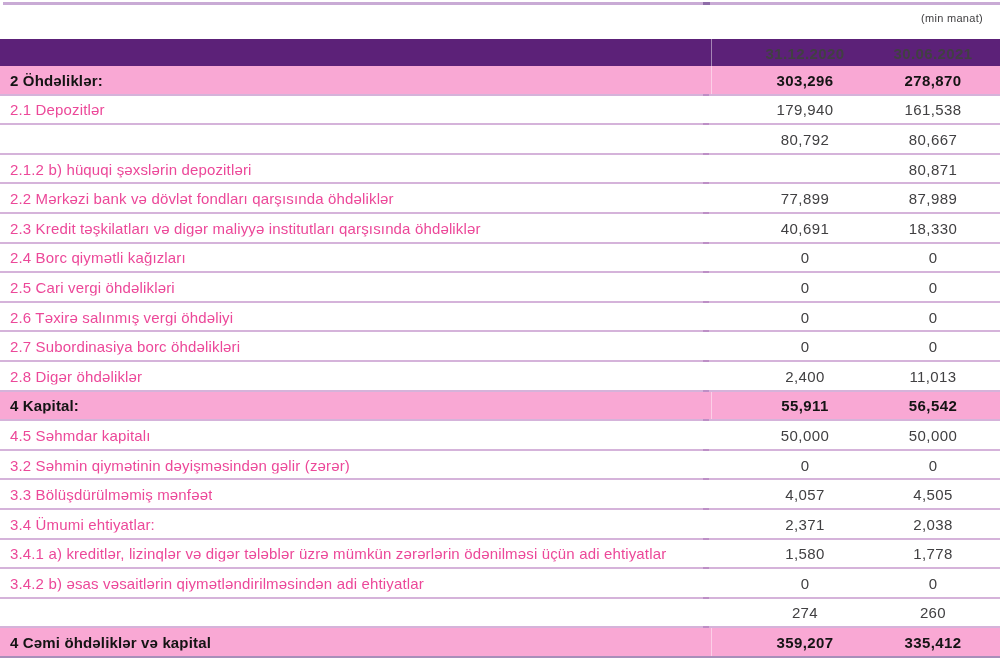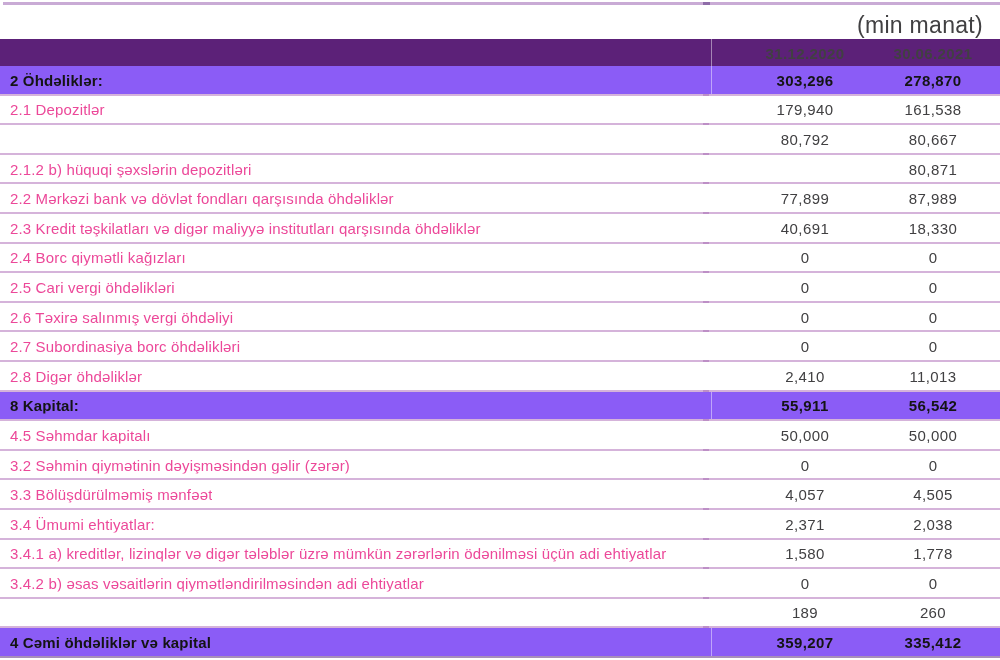--- a/index.html
+++ b/index.html
@@ -4,21 +4,21 @@
 <style>
   html, body { margin:0; padding:0; }
   body { width:1000px; height:660px; background:#ffffff; }
   .page {
     position:relative; width:1000px; height:660px; background:#ffffff; overflow:hidden;
     font-family:"Liberation Sans","DejaVu Sans",sans-serif;
   }
   .top-bar { position:absolute; top:2px; left:3px; right:0; height:3px; background:#c9abd5; }
   .top-bar-tick { position:absolute; left:700px; top:0; width:7px; height:100%; background:#8e6ca8; }
   .unit-note {
-    position:absolute; top:12px; right:17px; font-size:23px; color:#414042; letter-spacing:0.3px;
+    position:absolute; top:12px; right:17px; font-size:11px; color:#414042; letter-spacing:0.3px;
   }
   .table {
     position:absolute; top:39px; left:0; right:0; bottom:2px;
     display:flex; flex-direction:column; border-bottom:2px solid #a88fba;
   }
   .header-row { flex:0 0 27px; background:#5c2178; position:relative; }
   .header-row::before, .row.section::before {
     content:""; position:absolute; left:711px; top:0; bottom:0; width:1px;
     background:rgba(255,255,255,0.45);
   }
@@ -33,21 +33,21 @@
     position:absolute; left:10px; top:50%; transform:translateY(-50%);
     font-size:15px; color:#ec4899; white-space:nowrap; max-width:700px; overflow:hidden;
     letter-spacing:0.15px;
   }
   .v1, .v2 {
     position:absolute; top:50%; transform:translateY(-50%);
     font-size:15px; color:#414042; text-align:center; white-space:nowrap; letter-spacing:0.4px;
   }
   .v1 { left:715px; width:180px; }
   .v2 { left:853px; width:160px; }
-  .row.section { background:#8b5cf6; }
+  .row.section { background:#f9a8d4; }
   .row.section .label, .row.section .v1, .row.section .v2 {
     font-weight:bold; color:#141414;
   }
 </style>
 </head>
 <body>
 
 <div class="page">
   <div class="top-bar">
     <div class="top-bar-tick"></div>
@@ -103,25 +103,25 @@
     <span class="v1">0</span>
     <span class="v2">0</span>
   </div>
         <div class="row">
     <span class="label">2.7 Subordinasiya borc öhdəlikləri</span>
     <span class="v1">0</span>
     <span class="v2">0</span>
   </div>
         <div class="row">
     <span class="label">2.8 Digər öhdəliklər</span>
-    <span class="v1">2,410</span>
+    <span class="v1">2,400</span>
     <span class="v2">11,013</span>
   </div>
         <div class="row section">
-    <span class="label">8 Kapital:</span>
+    <span class="label">4 Kapital:</span>
     <span class="v1">55,911</span>
     <span class="v2">56,542</span>
   </div>
         <div class="row">
     <span class="label">4.5 Səhmdar kapitalı</span>
     <span class="v1">50,000</span>
     <span class="v2">50,000</span>
   </div>
         <div class="row">
     <span class="label">3.2 Səhmin qiymətinin dəyişməsindən gəlir (zərər)</span>
@@ -142,21 +142,21 @@
     <span class="label">3.4.1 a) kreditlər, lizinqlər və digər tələblər üzrə mümkün zərərlərin ödənilməsi üçün adi ehtiyatlar</span>
     <span class="v1">1,580</span>
     <span class="v2">1,778</span>
   </div>
         <div class="row">
     <span class="label">3.4.2 b) əsas vəsaitlərin qiymətləndirilməsindən adi ehtiyatlar</span>
     <span class="v1">0</span>
     <span class="v2">0</span>
   </div>
         <div class="row">
-    <span class="v1">189</span>
+    <span class="v1">274</span>
     <span class="v2">260</span>
   </div>
         <div class="row section">
     <span class="label">4 Cəmi öhdəliklər və kapital</span>
     <span class="v1">359,207</span>
     <span class="v2">335,412</span>
   </div>
       </div>
   </div>
 </div>

